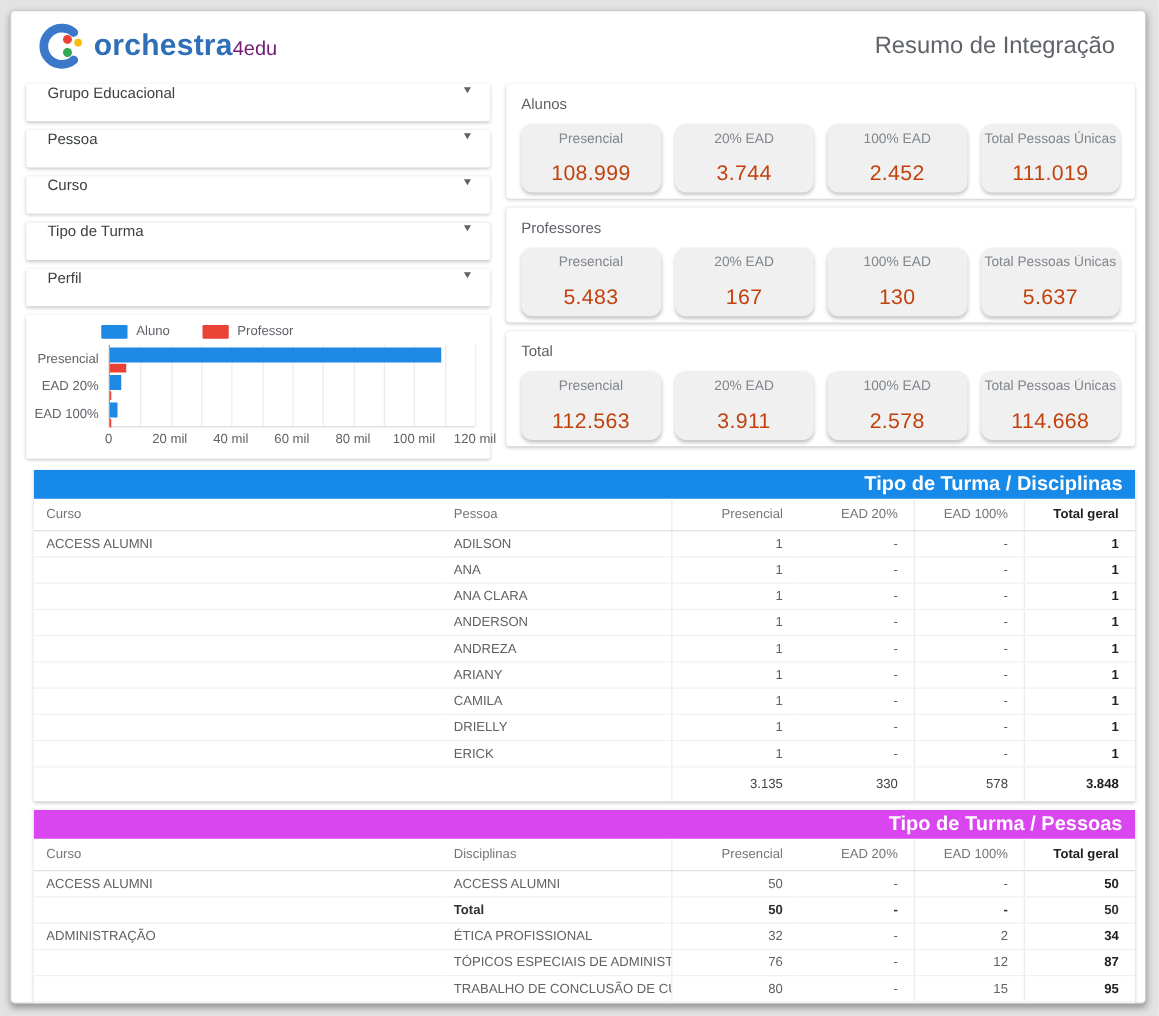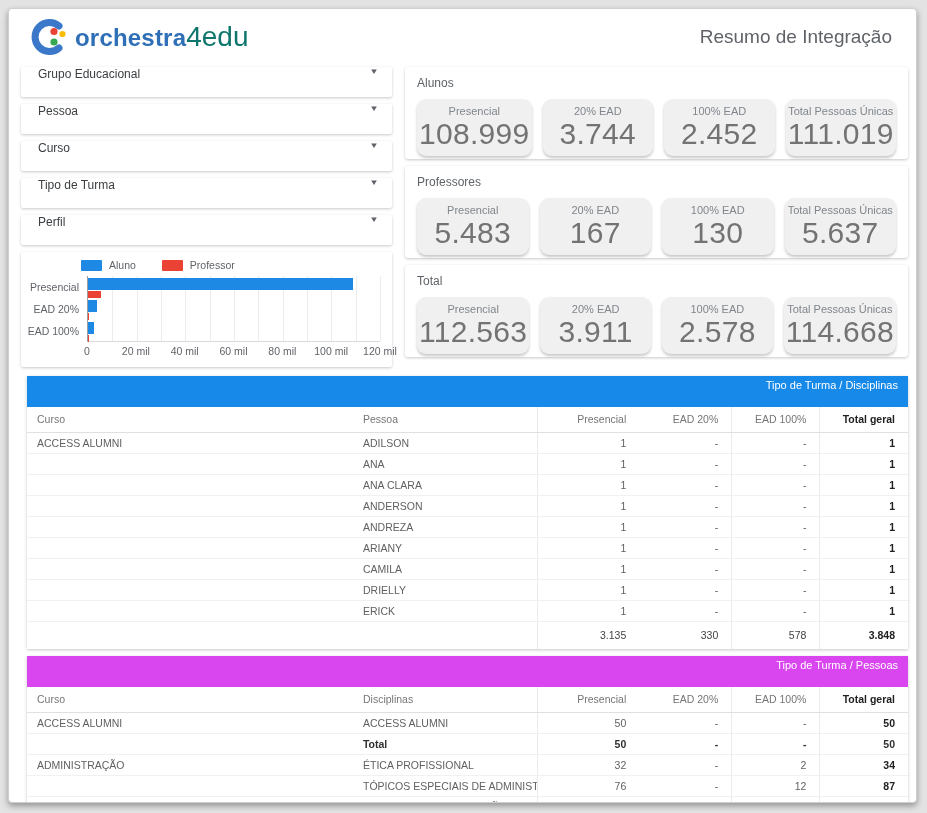--- a/index.html
+++ b/index.html
@@ -7,21 +7,21 @@
   body { background: #e3e3e3; font-family: "Liberation Sans", sans-serif; position: relative; }
   .page {
     position: absolute; left: 8px; top: 8px; width: 909px; height: 795px;
     background: #fff; border: 1px solid #cfcfcf; border-radius: 4px;
     box-shadow: 0 3px 6px rgba(0,0,0,0.35); overflow: hidden;
   }
   
   .header { display: flex; justify-content: space-between; align-items: center; padding: 8px 24px 2px 20px; height: 50px; }
   .logo { display: flex; align-items: center; gap: 6px; }
   .logo-primary { font-size: 24px; font-weight: 700; color: #2e6fb7; letter-spacing: .2px; margin-top: 36px; }
-  .logo-secondary { font-size: 28px; font-weight: 400; color: #0f766e; }
+  .logo-secondary { font-size: 16px; font-weight: 400; color: #701a75; }
   .page-title { font-size: 19px; color: #5f6368; }
   
   .content { padding: 8px 8px 0 12px; }
   .top-row { display: flex; gap: 13px; }
   .left-col { width: 371px; flex: none; }
   .right-col { flex: 1; min-width: 0; }
   
   .filter-card {
     height: 30px; margin-bottom: 7px; background: #fff; border-radius: 2px;
     box-shadow: 0 1px 3px rgba(0,0,0,0.22); display: flex; align-items: flex-start;
@@ -43,25 +43,25 @@
   .bar-group { position: absolute; left: 0; right: 0; }
   .bar { position: absolute; left: 0; }
   .xlabels { position: relative; height: 16px; grid-column: 2; margin-top: 3px; }
   .xtick { position: absolute; top: 0; transform: translateX(-50%); font-size: 10.5px; color: #5f6368; white-space: nowrap; }
   
   .section-card { background: #fff; border-radius: 3px; box-shadow: 0 1px 3px rgba(0,0,0,0.22); padding: 9px 12px 10px; margin-bottom: 7px; height: 92px; }
   .section-title { font-size: 12px; color: #5f6368; }
   .cards-row { display: flex; gap: 11px; margin-top: 9px; }
   .sc { flex: 1; background: #f0f0f1; border-radius: 9px; box-shadow: 0 2px 3px rgba(0,0,0,0.22); text-align: center; padding: 6px 2px 5px; }
   .sc-label { font-size: 11px; color: #80868b; white-space: nowrap; overflow: hidden; }
-  .sc-value { font-size: 30px; color: #737373; margin-top: 0px; letter-spacing: .3px; }
+  .sc-value { font-size: 17px; color: #c2410c; margin-top: 12px; letter-spacing: .3px; }
   
   .tables { margin-top: 9px; padding-left: 6px; }
   .table-card { background: #fff; box-shadow: 0 1px 3px rgba(0,0,0,0.22); margin-bottom: 7px; overflow: hidden; }
-  .tbl-titlebar { color: #fff; font-size: 11px; font-weight: 400; text-align: right; padding: 3px 10px 16px; }
+  .tbl-titlebar { color: #fff; font-size: 16px; font-weight: 700; text-align: right; padding: 3px 10px 2px; }
   table { width: 100%; border-collapse: collapse; table-layout: fixed; }
   th { font-size: 10.5px; font-weight: 400; color: #757575; text-align: left; padding: 6px 10px 7px; border-bottom: 1px solid #e0e0e0; white-space: nowrap; cursor: pointer; }
   td { font-size: 10.5px; color: #616161; text-align: left; padding: 4px 10px; height: 21px; border-bottom: 1px solid #f1f1f1; white-space: nowrap; overflow: hidden; }
   .num { text-align: right; padding-right: 13px; }
   .bl { border-left: 1px solid #ebebeb; }
   .total-col { font-weight: 700; color: #212121; }
   th.total-col { font-weight: 700; color: #212121; }
   tr.bold td { font-weight: 700; color: #303030; }
   tfoot td { border-top: 1px solid #d5d5d5; border-bottom: none; padding: 7px 10px 8px; color: #424242; font-weight: 500; }
   tfoot td.total-col { font-weight: 700; color: #212121; }

